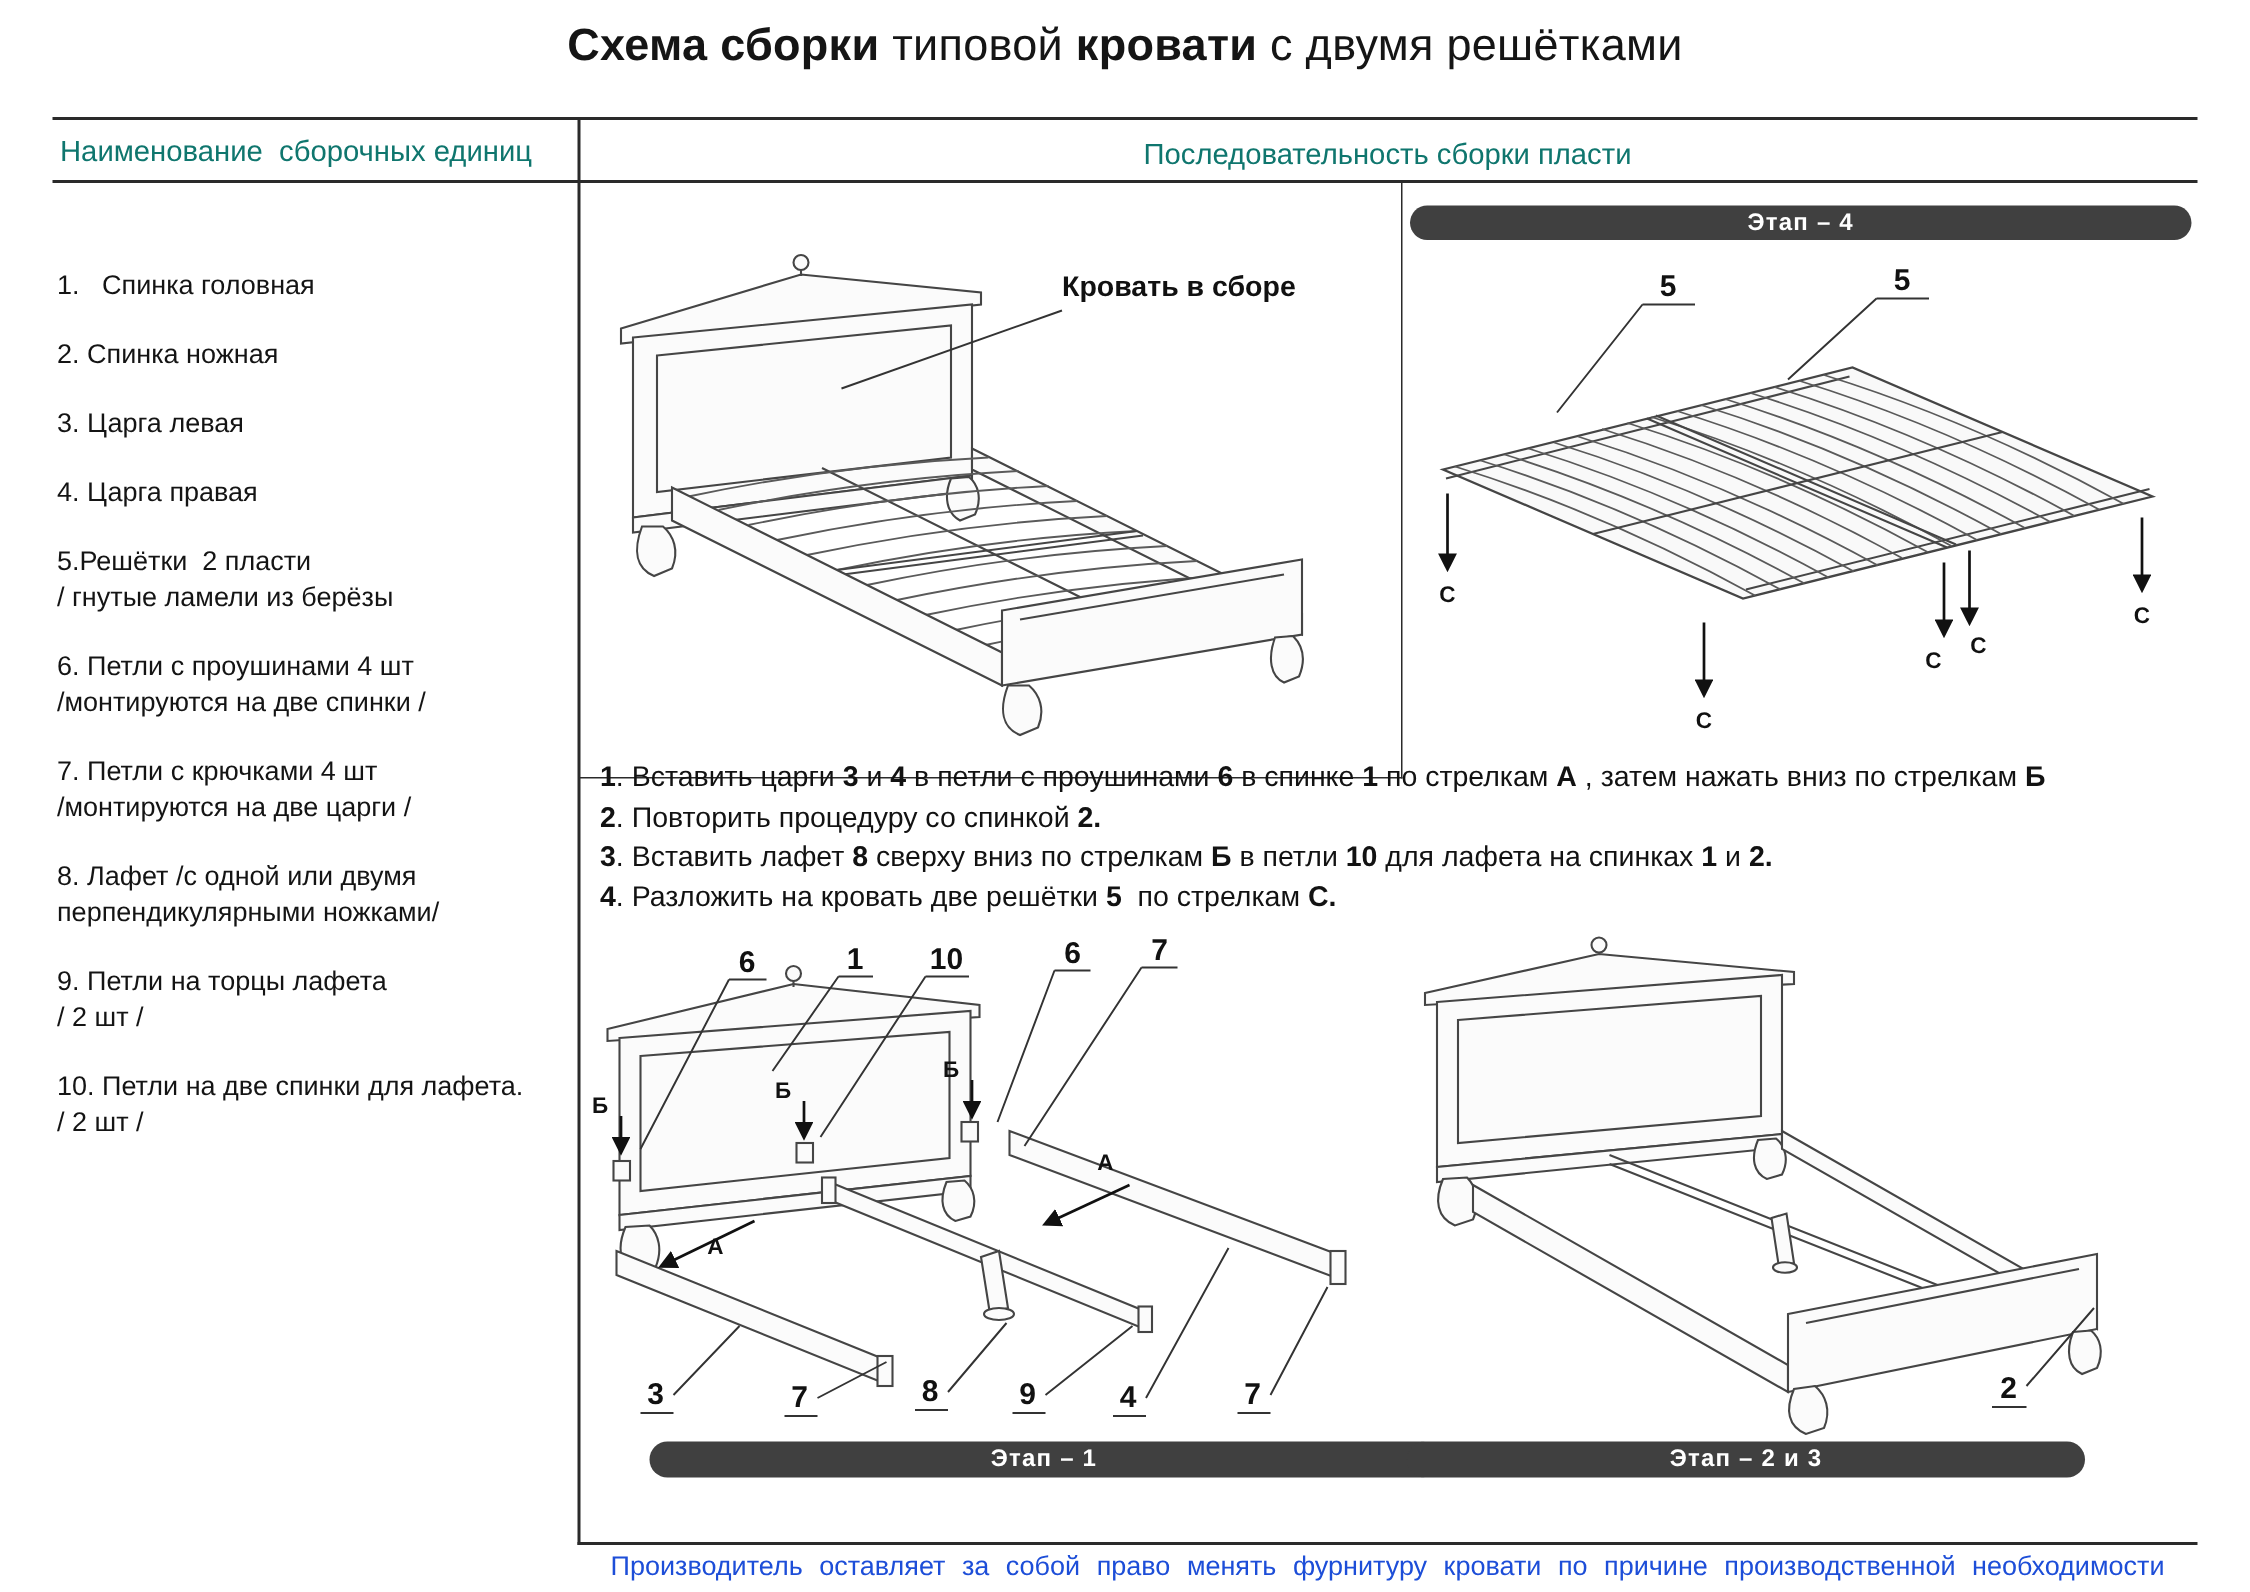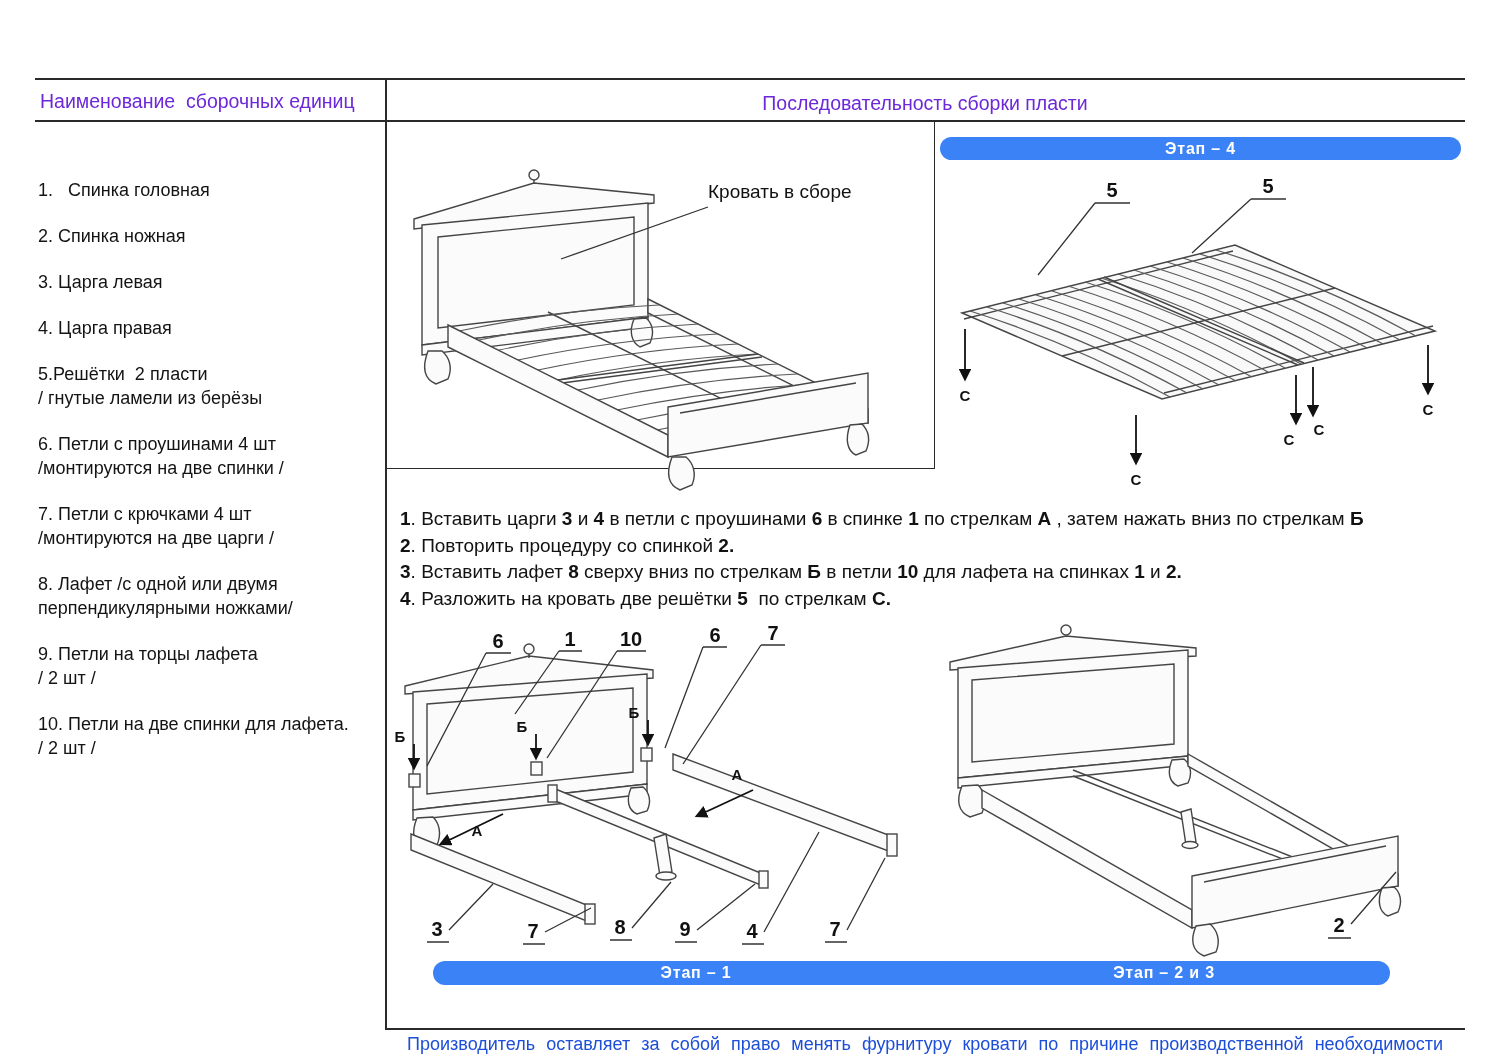--- a/index.html
+++ b/index.html
@@ -12,38 +12,38 @@
     position:absolute; top:14px; left:0; width:100%; text-align:center;
     font-size:30px; color:#151515; letter-spacing:0.2px;
   }
   .title b { font-weight:bold; }
   .rule { position:absolute; background:#2a2a2a; height:2px; }
   .rule-top    { left:35px; top:78px;  width:1430px; }
   .rule-header { left:35px; top:120px; width:1430px; }
   .rule-footer { left:385px; top:1028px; width:1080px; height:1.5px; }
   .vrule { position:absolute; left:385px; top:78px; width:2px; height:952px; background:#2a2a2a; }
 
-  .col-header { position:absolute; font-size:19.5px; color:#6d28d9; white-space:pre-wrap; }
+  .col-header { position:absolute; font-size:19.5px; color:#0f766e; white-space:pre-wrap; }
   .col-header.left  { left:40px; top:90px; }
   .col-header.right { left:385px; top:92px; width:1080px; text-align:center; }
 
   .parts { position:absolute; left:38px; top:178px; width:350px; font-size:18px; color:#141414; }
   .part { margin-bottom:22px; }
   .part-line { line-height:24px; white-space:pre-wrap; }
 
   .assembled-box {
-    position:absolute; left:386px; top:121px; width:549px; height:348px;
-    border-right:1.5px solid #2a2a2a; border-bottom:1.5px solid #2a2a2a;
+    position:absolute; left:386px; top:121px; width:549px; height:398px;
+    border-right:1.5px solid #2a2a2a; border-bottom:1.5px solid #2a2a2a;font-weight:bold;
   }
   .assembled-label { position:absolute; left:322px; top:60px; font-size:19px; color:#111; }
 
   .drawing { position:absolute; }
 
   .stage-bar {
-    position:absolute; height:24px; background:#3b82f6; border-radius:13px;
+    position:absolute; height:24px; background:#404040; border-radius:13px;
     color:#fff; font-weight:bold; font-size:16px; letter-spacing:0.8px;
     display:flex; align-items:center; justify-content:center;
   }
   .bar-stage4  { left:940px; top:137px; width:521px; height:23px; }
   .bar-stage1  { left:400px; top:961px; width:526px;margin-left:33px; }
   .bar-stage23 { left:938px; top:961px; width:452px;text-align:right; }
 
   .instructions { position:absolute; left:400px; top:506px; width:1062px; font-size:19px; color:#121212; }
   .instr-line { line-height:26.5px; white-space:pre-wrap; }
   .instr-line b { font-weight:bold; }
@@ -62,20 +62,21 @@
   .leader { stroke:#333; stroke-width:1.3; fill:none; }
   .arrow  { stroke:#111; stroke-width:1.8; fill:none; }
   .d-num    { font:bold 20px "Liberation Sans", sans-serif; fill:#111; text-anchor:middle; }
   .d-letter { font:bold 15px "Liberation Sans", sans-serif; fill:#111; text-anchor:middle; }
 </style>
 </head>
 <body>
 
 <div class="page">
 
+  <div class="title"><b>Схема сборки</b><span> типовой </span><b>кровати</b><span> с двумя решётками</span></div>
 
   <div class="rule rule-top"></div>
   <div class="col-header left">Наименование  сборочных единиц</div>
   <div class="col-header right">Последовательность сборки пласти</div>
   <div class="rule rule-header"></div>
   <div class="vrule"></div>
 
   <div class="parts">
     <div class="part">
         <div class="part-line">1.   Спинка головная</div>

